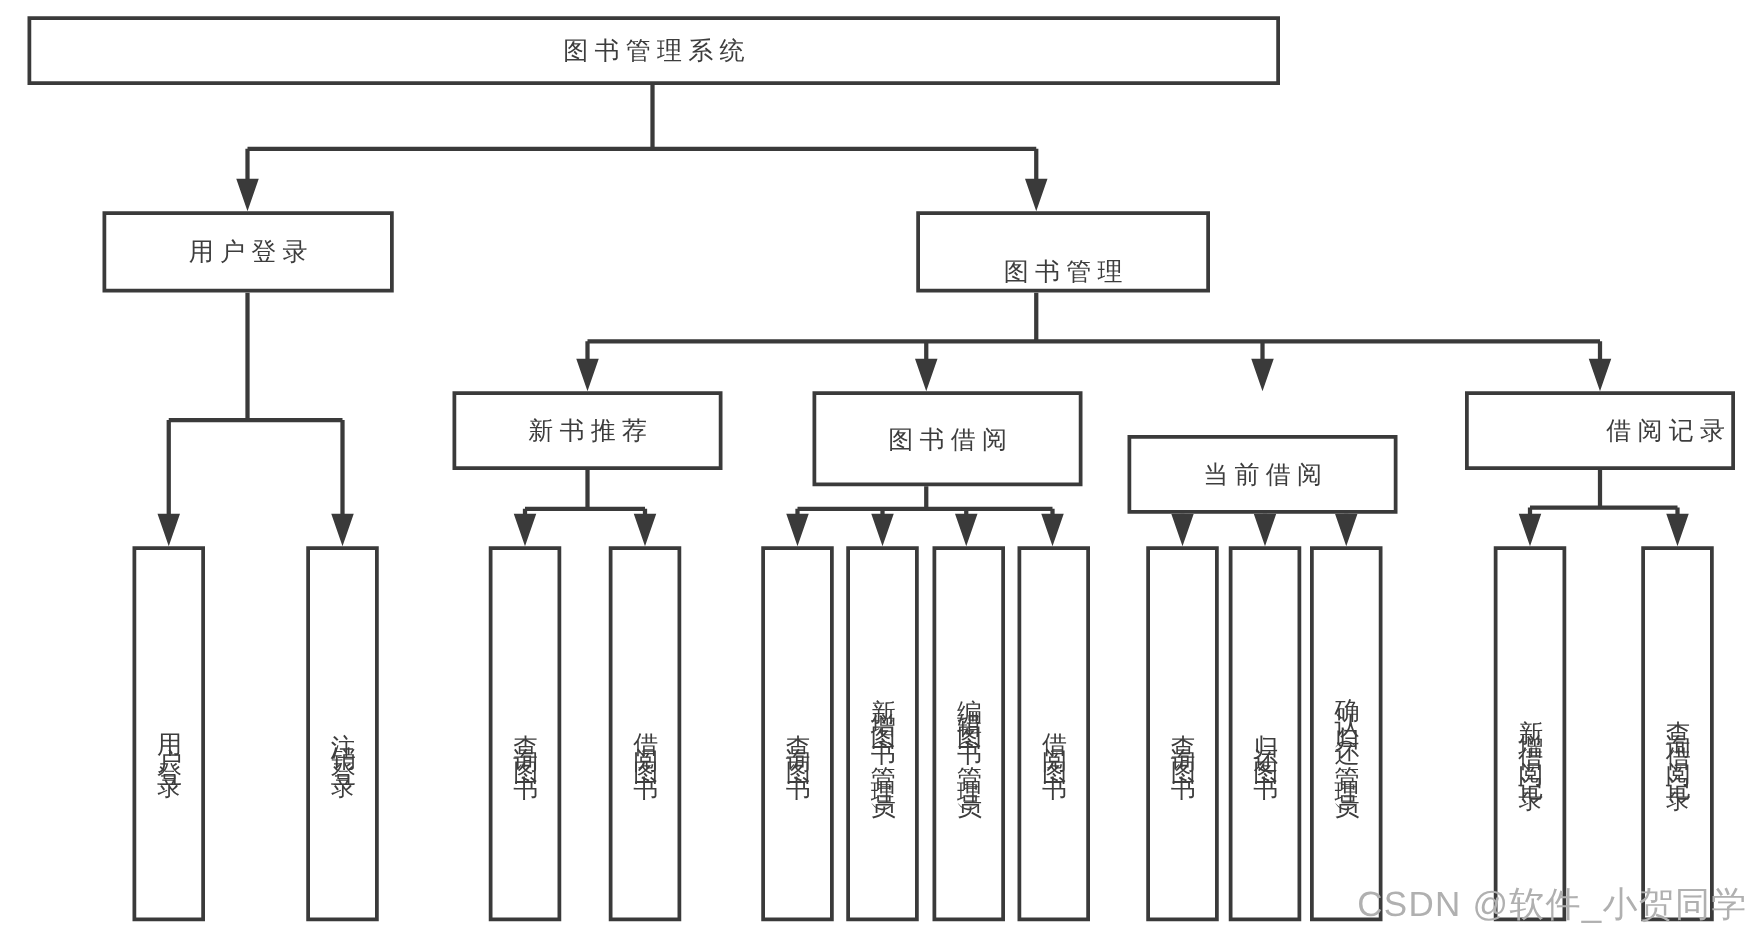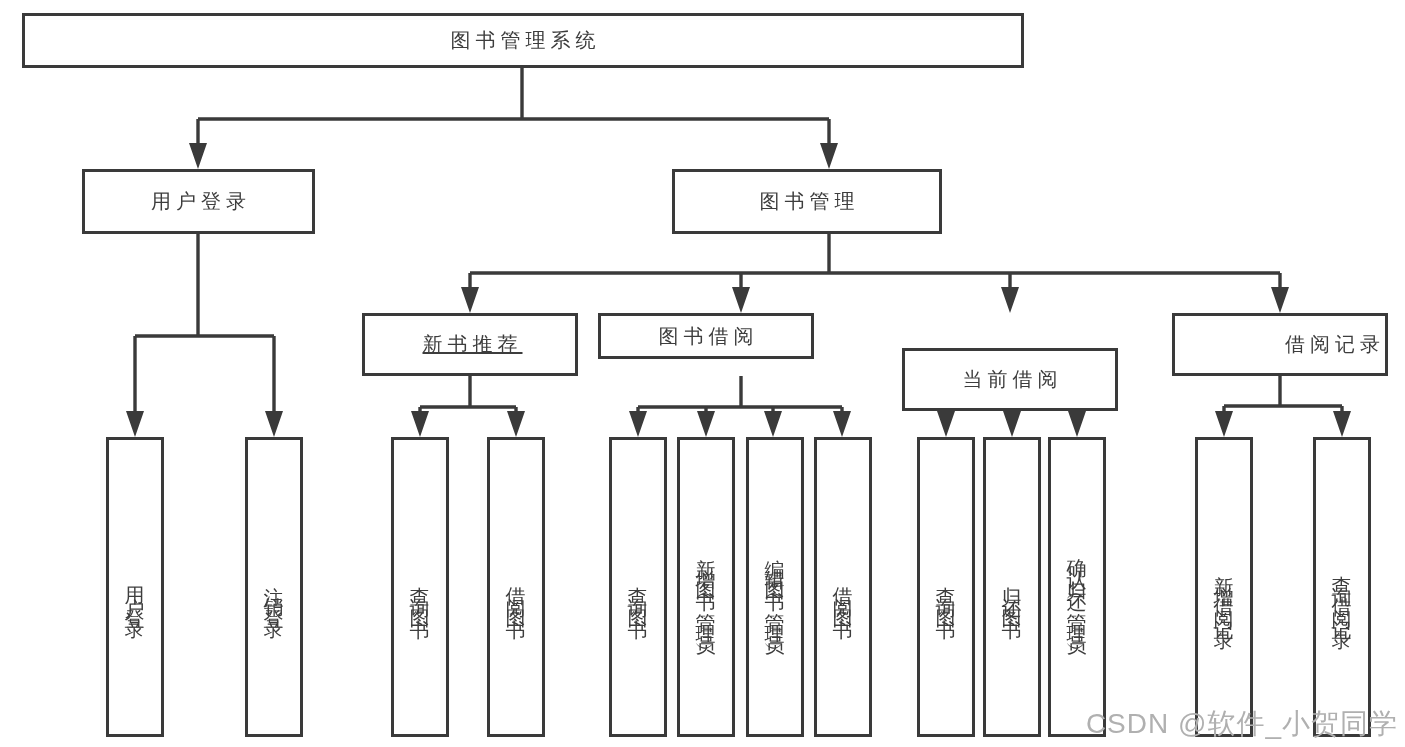--- a/index.html
+++ b/index.html
@@ -100,28 +100,28 @@
       M1333 411 L1351 411 L1342 437 Z"></path>
   </svg>
 
   <div class="box" style="left:22px;top:13px;width:1002px;height:55px;">
     <span class="hlabel">图书管理系统</span>
   </div>
 
   <div class="box" style="left:82px;top:169px;width:233px;height:65px;">
     <span class="hlabel">用户登录</span>
   </div>
-  <div class="box" style="left:672px;top:169px;width:270px;height:65px;">
+  <div class="box" style="left:733px;top:169px;width:235px;height:65px;align-items:flex-end;">
     <span class="hlabel">图书管理</span>
   </div>
 
-  <div class="box" style="left:362px;top:313px;width:216px;height:63px;text-decoration:underline;">
+  <div class="box" style="left:362px;top:313px;width:216px;height:63px;">
     <span class="hlabel">新书推荐</span>
   </div>
-  <div class="box" style="left:598px;top:313px;width:216px;height:46px;align-items:center;">
+  <div class="box" style="left:650px;top:313px;width:216px;height:76px;align-items:center;">
     <span class="hlabel">图书借阅</span>
   </div>
   <div class="box" style="left:902px;top:313px;width:216px;height:63px;margin-top:35px;">
     <span class="hlabel">当前借阅</span>
   </div>
   <div class="box" style="left:1172px;top:313px;width:216px;height:63px;justify-content:flex-end;">
     <span class="hlabel">借阅记录</span>
   </div>
 
   <div class="box leaf" style="left:106px;">

